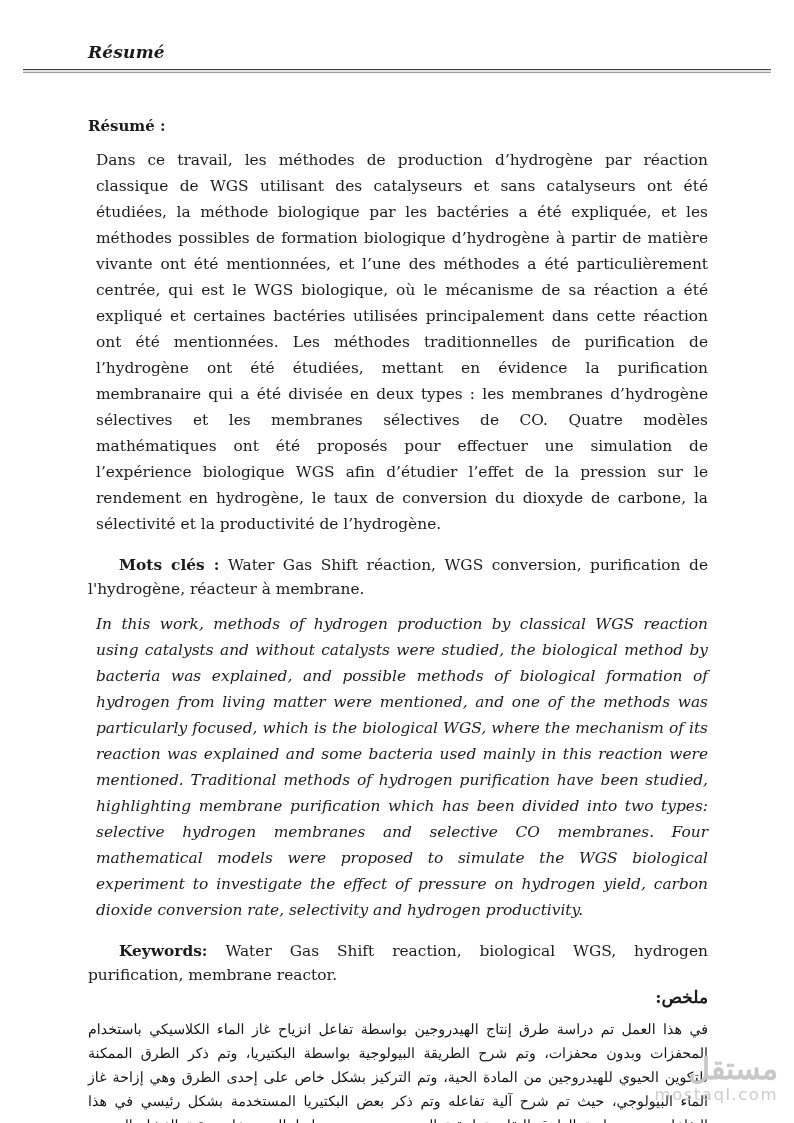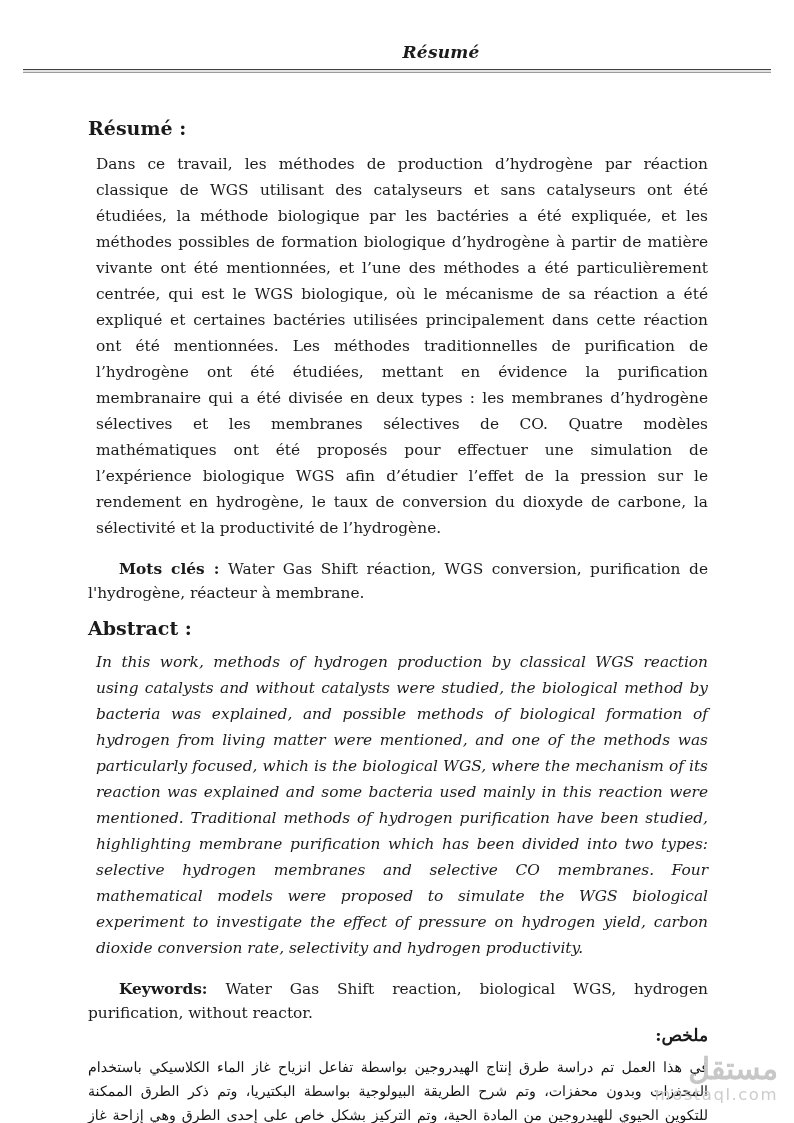--- a/index.html
+++ b/index.html
@@ -7,41 +7,41 @@
     position: relative;
     width: 794px;
     height: 1123px;
     margin: 0 auto;
     background: #ffffff;
     font-family: "DejaVu Serif", "Liberation Serif", serif;
     color: #1b1b1b;
     overflow: hidden;
   }
   
-  .doc-header { padding-top: 42px; text-align: center; }
+  .doc-header { padding-top: 42px; }
   .doc-header .running-title {
     margin-left: 88px;
     font-size: 17px;
     font-weight: bold;
     font-style: italic;
     letter-spacing: .2px;
   }
   .header-rule {
     margin: 7px 23px 0 23px;
     height: 2px;
     border-top: 1px solid #3f3f3f;
     border-bottom: 1px solid #9b9b9b;
     background: #e2e2e2;
   }
 
   .content { margin: 0 86px 0 88px; }
 
   .sec-heading {
     margin-top: 44px;
-    font-size: 19px;
+    font-size: 15px;
     font-weight: bold;
   }
   .sec-heading.tight { margin-top: 12px; }
 
   .body-par {
     margin-top: 12px;
     font-size: 15.4px;
     line-height: 26px;
     text-align: justify;
     text-justify: inter-word;
@@ -112,26 +112,25 @@
   <div class="content">
 
     <div class="sec-heading">Résumé :</div>
 
     <div class="body-par">Dans ce travail, les méthodes de production d’hydrogène par réaction classique de WGS utilisant des catalyseurs et sans catalyseurs ont été étudiées, la méthode biologique par les bactéries a été expliquée, et les méthodes possibles de formation biologique d’hydrogène à partir de matière vivante ont été mentionnées, et l’une des méthodes a été particulièrement centrée, qui est le WGS biologique, où le mécanisme de sa réaction a été expliqué et certaines bactéries utilisées principalement dans cette réaction ont été mentionnées. Les méthodes traditionnelles de purification de l’hydrogène ont été étudiées, mettant en évidence la purification membranaire qui a été divisée en deux types : les membranes d’hydrogène sélectives et les membranes sélectives de CO. Quatre modèles mathématiques ont été proposés pour effectuer une simulation de l’expérience biologique WGS afin d’étudier l’effet de la pression sur le rendement en hydrogène, le taux de conversion du dioxyde de carbone, la sélectivité et la productivité de l’hydrogène.</div>
 
     <div class="kw-par">
       <span class="kw-label">Mots clés :</span><span> Water Gas Shift réaction, WGS conversion, purification de l'hydrogène, réacteur à membrane.</span>
     </div>
 
-    <div class="sec-heading tight">Abstract :</div>
 
     <div class="body-par en">In this work, methods of hydrogen production by classical WGS reaction using catalysts and without catalysts were studied, the biological method by bacteria was explained, and possible methods of biological formation of hydrogen from living matter were mentioned, and one of the methods was particularly focused, which is the biological WGS, where the mechanism of its reaction was explained and some bacteria used mainly in this reaction were mentioned. Traditional methods of hydrogen purification have been studied, highlighting membrane purification which has been divided into two types: selective hydrogen membranes and selective CO membranes. Four mathematical models were proposed to simulate the WGS biological experiment to investigate the effect of pressure on hydrogen yield, carbon dioxide conversion rate, selectivity and hydrogen productivity.</div>
 
     <div class="kw-par">
-      <span class="kw-label">Keywords:</span><span> Water Gas Shift reaction, biological WGS, hydrogen purification, without reactor.</span>
+      <span class="kw-label">Keywords:</span><span> Water Gas Shift reaction, biological WGS, hydrogen purification, membrane reactor.</span>
     </div>
 
     <div class="ar-heading">ملخص:</div>
 
     <div class="ar-body">في هذا العمل تم دراسة طرق إنتاج الهيدروجين بواسطة تفاعل انزياح غاز الماء الكلاسيكي باستخدام المحفزات وبدون محفزات، وتم شرح الطريقة البيولوجية بواسطة البكتيريا، وتم ذكر الطرق الممكنة للتكوين الحيوي للهيدروجين من المادة الحية، وتم التركيز بشكل خاص على إحدى الطرق وهي إزاحة غاز الماء البيولوجي، حيث تم شرح آلية تفاعله وتم ذكر بعض البكتيريا المستخدمة بشكل رئيسي في هذا التفاعل. تمت دراسة الطرق التقليدية لتنقية الهيدروجين ، مع تسليط الضوء على تنقية الغشاء التي تم تقسيمها إلى نوعين: أغشية الهيدروجين الانتقائية وأغشية ثاني أكسيد الكربون الانتقائية. تم اقتراح أربعة نماذج رياضية لمحاكاة التجربة البيولوجية لتحول غاز الماء للتحقيق في تأثير الضغط على مردود الهيدروجين ومعدل تحويل ثاني أكسيد الكربون والانتقائية وإنتاجية الهيدروجين</div>
 
   </div>
 
   <div class="watermark">
     <div class="wm-logo">مستقل</div>

